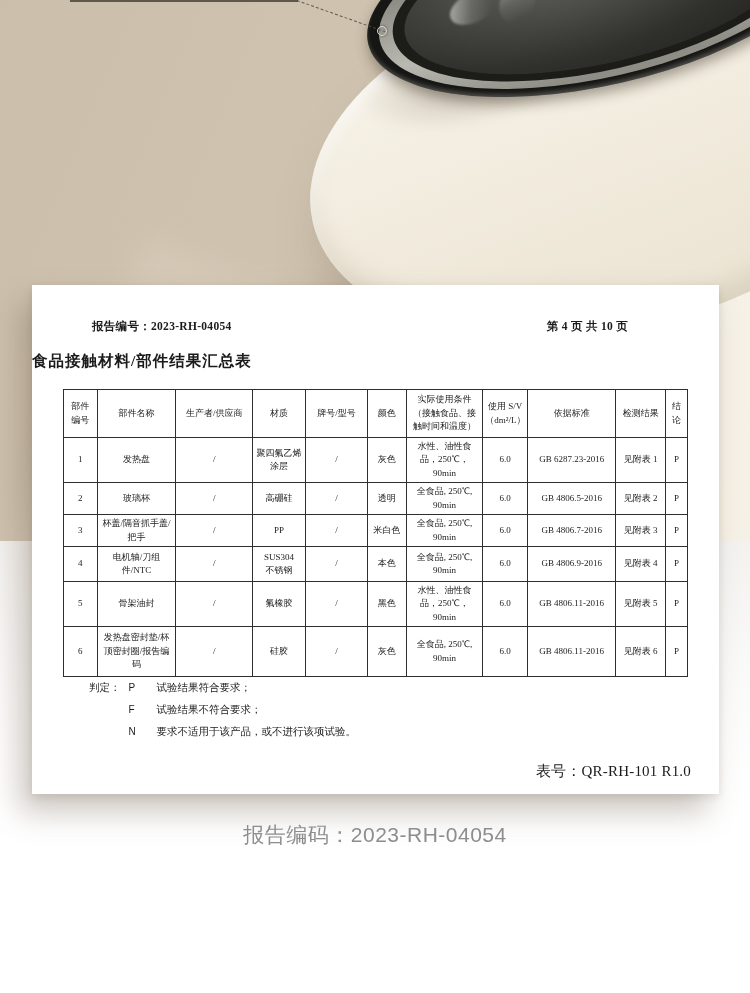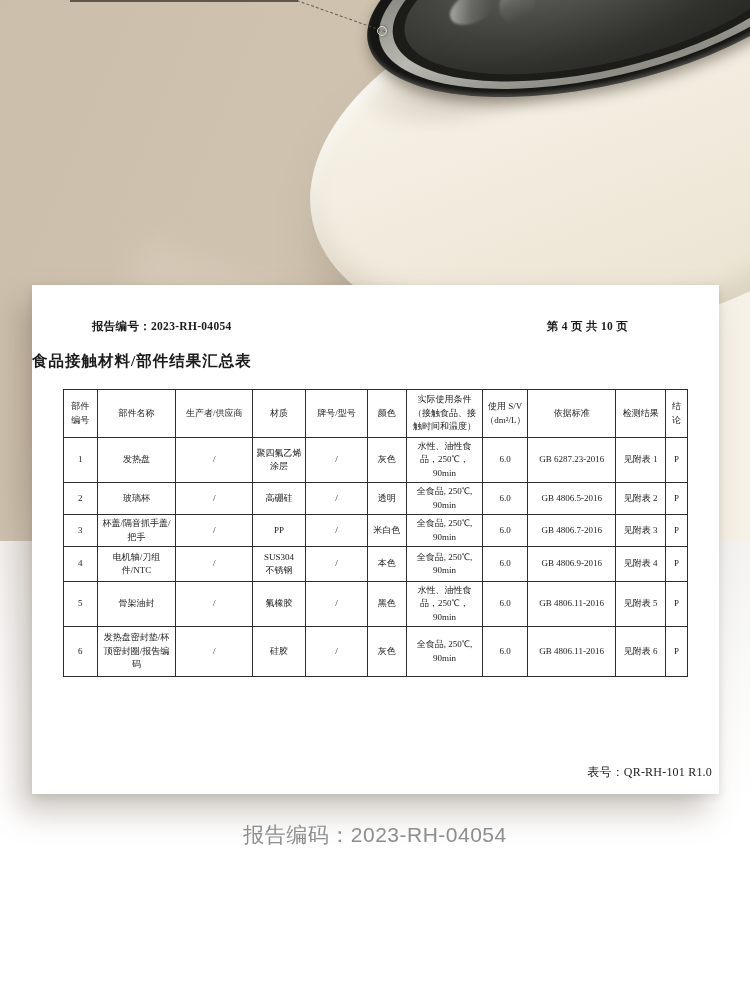--- a/index.html
+++ b/index.html
@@ -126,21 +126,21 @@
   col.w9{width:8.0%;}  col.w10{width:3.5%;}
 
   .legend{
     position:absolute;left:57px;top:392px;display:flex;
     font-size:10.5px;line-height:22px;
   }
   .legend-label{flex:0 0 auto;}
   .legend-row{display:flex;}
   .legend-code{flex:0 0 28px;padding-left:8px;font-family:"Liberation Sans",sans-serif;font-size:10px;}
   .form-no{
-    position:absolute;right:7px;bottom:13px;font-size:12px;letter-spacing:.2px;
+    position:absolute;right:28px;bottom:13px;font-size:15px;letter-spacing:.2px;
   }
 
   
   .footer-caption{
     position:absolute;left:0;right:0;top:821px;text-align:center;
     font-family:"Liberation Sans",sans-serif;font-size:21px;color:#8d8d8d;
     letter-spacing:.5px;
   }
 </style>
 </head>
@@ -282,19 +282,36 @@
             <td>灰色</td>
             <td>全食品, 250℃, 90min</td>
             <td>6.0</td>
             <td>GB 4806.11-2016</td>
             <td>见附表 6</td>
             <td>P</td>
           </tr>
         </tbody>
     </table>
 
+    <div class="legend">
+      <div class="legend-label">判定：</div>
+      <div class="legend-items">
+          <div class="legend-row">
+            <span class="legend-code">P</span>
+            <span>试验结果符合要求；</span>
+          </div>
+          <div class="legend-row">
+            <span class="legend-code">F</span>
+            <span>试验结果不符合要求；</span>
+          </div>
+          <div class="legend-row">
+            <span class="legend-code">N</span>
+            <span>要求不适用于该产品，或不进行该项试验。</span>
+          </div>
+        </div>
+    </div>
 
     <div class="form-no">表号：QR-RH-101 R1.0</div>
   </div>
 
   <div class="footer-caption">报告编码：2023-RH-04054</div>
 
 </div>
 
 </body></html>

